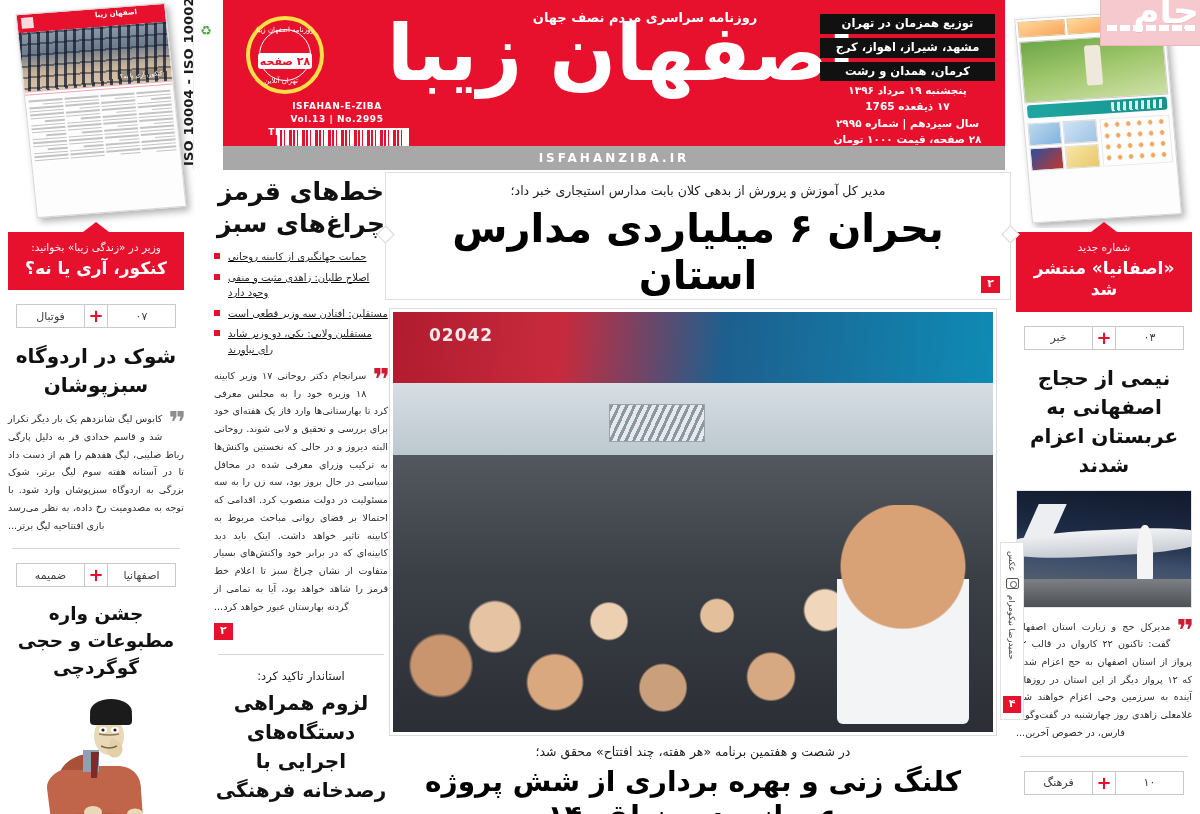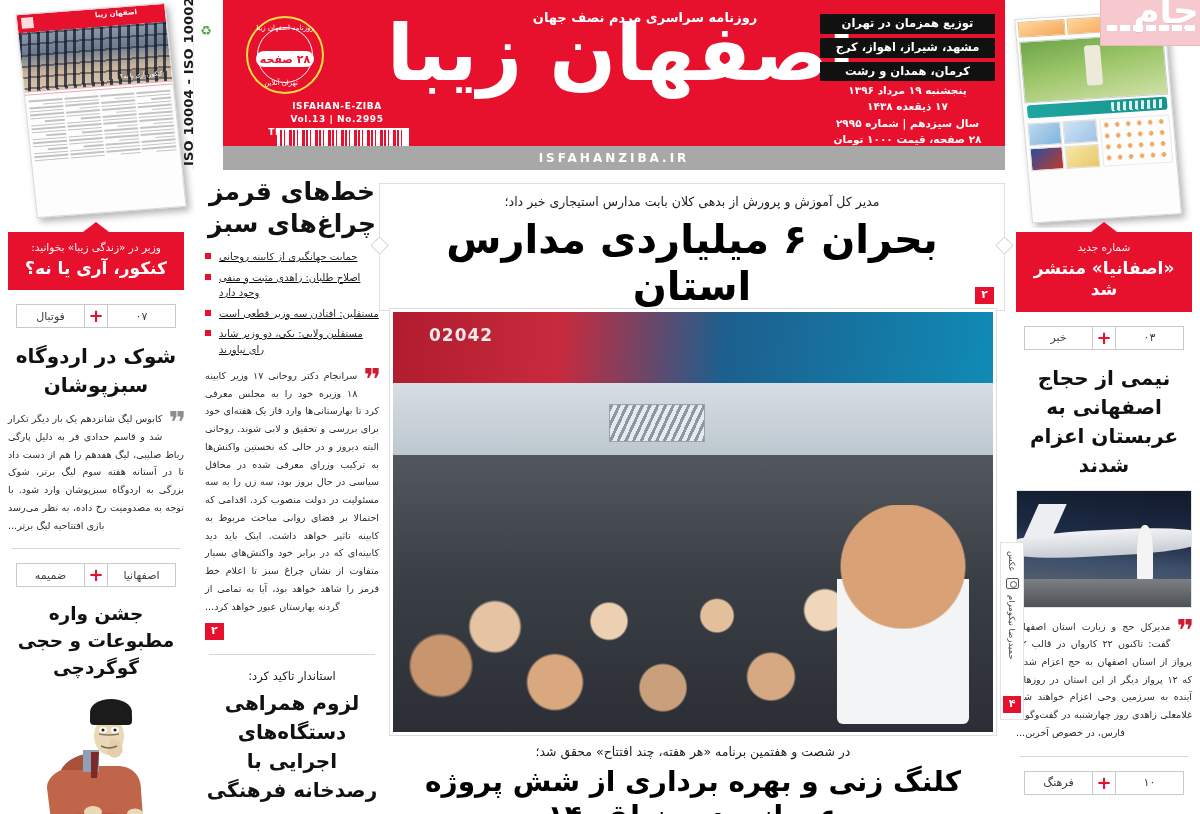--- a/index.html
+++ b/index.html
@@ -96,25 +96,25 @@
     white-space:nowrap; direction:ltr; text-align:left;
   }
   .recycle {
     position:absolute; left:6px; top:24px; font-size:13px; color:#4aa73f; line-height:1;
   }
   .red-banner {
     position:absolute; left:30px; top:0; right:0; height:146px; background:#e8112d;
   }
   .seal {
     position:absolute; right:681px; top:16px; width:78px; height:78px; border-radius:50%;
-    border:2px solid #fde047;
+    border:4px solid #fde047;
   }
   .seal .inner { position:absolute; inset:9px; border-radius:50%; border:1.5px solid #fff; }
   .seal .bar { position:absolute; left:8px; right:8px; top:33px; height:16px; background:#fff;
-    border-radius:8px; display:flex; align-items:center; justify-content:center;
+    border-radius:3px; display:flex; align-items:center; justify-content:center;
     color:#e8112d; font-size:11px; font-weight:bold; }
   .seal .arc-t { position:absolute; top:6px; left:0; right:0; text-align:center;
     color:#fff; font-size:7px; letter-spacing:.5px; }
   .seal .arc-b { position:absolute; bottom:5px; left:0; right:8px; text-align:center;
     color:#fff; font-size:7px; letter-spacing:.5px; }
 
   .issue-block {
     position:absolute; right:593px; top:100px; width:150px; text-align:center;
     direction:ltr; color:#fff; font-size:9px; font-weight:bold; line-height:1.45;
     letter-spacing:.6px;
@@ -203,32 +203,32 @@
   .mini-photo .tail { position:absolute; left:8%; top:12%; width:16%; height:30%;
      background:#eceef1; transform:skewX(-24deg); }
   .mini-photo .person { position:absolute; right:22%; top:30%; width:9%; height:54%;
      background:#f4f4f4; border-radius:45% 45% 20% 20%; }
   .mini-photo .grnd { position:absolute; left:0; right:0; bottom:0; height:24%;
      background:linear-gradient(180deg,#7c7f84,#4d5055); }
 
   
   .center { position:absolute; left:193px; top:170px; width:812px; height:644px; }
 
-  .center-top { position:absolute; left:0; top:0; width:812px; height:132px;margin-top:11px; }
+  .center-top { position:absolute; left:6px; top:0; width:812px; height:132px; }
   .ctr-card {
     position:absolute; left:186px; top:2px; width:626px; height:128px;
     border:1px solid #dfdfdf; background:#fff; text-align:center;
     padding:10px 14px 6px;
   }
   .ctr-card .kicker { font-size:12.5px; color:#1c1c1c; margin-bottom:7px; }
   .ctr-card .bigtitle { font-size:40px; font-weight:bold; color:#000; line-height:1.18;
      letter-spacing:-0.5px; }
   .ctr-card .pg { position:absolute; right:10px; bottom:6px; }
 
-  .left-lead { position:absolute; left:6px; top:0; width:186px; padding:6px 6px 0; }
+  .left-lead { position:absolute; left:15px; top:0; width:186px; padding:6px 6px 0; }
   .lead-title { font-size:25px; font-weight:bold; line-height:1.28; text-align:center;
      color:#111; }
   .bullets { margin-top:9px;text-decoration:underline; }
   .bullets li { list-style:none; font-size:10px; color:#1f1f1f; line-height:1.55;
      padding:0 0 0 14px; margin-bottom:5px; position:relative; text-align:left; }
   .bullets li::after { content:""; position:absolute; left:0; top:4px; width:6px; height:6px;
      background:#e8112d; }
 
   .photo-wrap { position:absolute; left:196px; top:138px; width:608px; height:428px;
      border:1px solid #dcdcdc; background:#fff; padding:3px; }
@@ -445,21 +445,21 @@
       <div class="paper-title">اصفهان زیبا</div>
 
       <div class="dist-box">
         <div class="dist-line">توزیع همزمان در تهران</div>
         <div class="dist-line">مشهد، شیراز، اهواز، کرج</div>
         <div class="dist-line">کرمان، همدان و رشت</div>
       </div>
 
       <div class="date-block">
         <div>پنجشنبه ۱۹ مرداد ۱۳۹۶</div>
-        <div>۱۷ ذیقعده ۱۴۳۸</div>
+        <div>۱۷ ذیقعده 1765</div>
         <div>سال سیزدهم | شماره ۲۹۹۵</div>
         <div>۲۸ صفحه، قیمت ۱۰۰۰ تومان</div>
         <div>پرتیراژترین روزنامه استان اصفهان</div>
       </div>
     </div>
 
     <div class="url-bar">
       <span>ISFAHANZIBA.IR</span>
     </div>
   </div>

